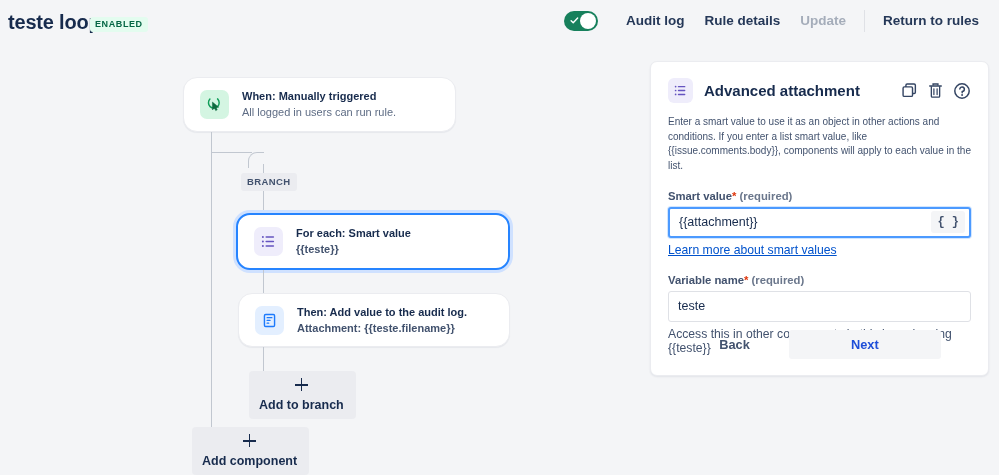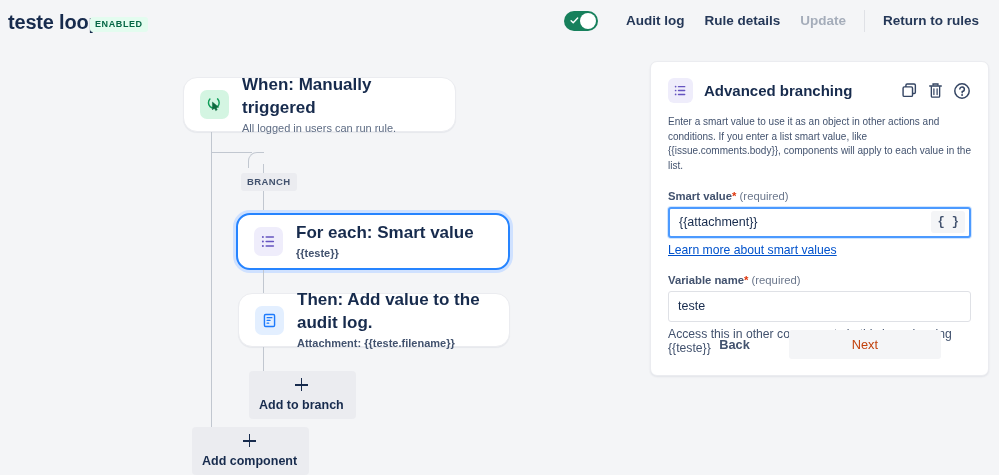--- a/index.html
+++ b/index.html
@@ -88,21 +88,21 @@
   .card-icon {
     width: 29px; height: 29px; border-radius: 7px;
     display: flex; align-items: center; justify-content: center;
     flex: 0 0 auto; margin-right: 13px;
   }
   .ic-green { background: #d4f5e2; }
   .ic-purple { background: #efedfb; }
   .ic-blue { background: #e3efff; }
   .card-text { display: flex; flex-direction: column; justify-content: center; }
   .card-title {
-    font-size: 17px; font-weight: 600; color: #172b4d; line-height: 1.35;
+    font-size: 11px; font-weight: 600; color: #172b4d; line-height: 1.35;
   }
   .card-sub {
     font-size: 11px; color: #5e6c84; line-height: 1.35; margin-top: 1px;
   }
   .card-sub.bold { font-weight: 600; color: #42526e; }
 
   .branch-badge {
     position: absolute;
     background: #ebecf0; color: #42526e;
     font-size: 9.5px; font-weight: 700; letter-spacing: 0.4px;
@@ -152,21 +152,21 @@
   .panel-actions .pa { cursor: pointer; display: flex; }
   .panel-desc {
     margin-top: 12px;
     font-size: 10px; color: #42526e; line-height: 1.47;
   }
   .field-label {
     margin-top: 16px; margin-bottom: 5px;
     font-size: 11.3px; font-weight: 700; color: #42526e;
   }
   .field-label .star { color: #de350b; font-weight: 700; }
-  .field-label .req { color: #6b778c; font-weight: 400; }
+  .field-label .req { color: #6b778c; font-weight: 700; }
   .input-wrap { position: relative; }
   .input-box {
     width: 100%; height: 31px;
     border: 1px solid #dfe1e6; border-radius: 3px;
     background: #ffffff;
     display: flex; align-items: center;
     padding: 0 9px;
     font-size: 12.5px; color: #172b4d;
     cursor: text;
   }
@@ -193,21 +193,21 @@
   .panel-footer {
     position: absolute; left: 4px; right: 0; bottom: 16px;
     display: flex; align-items: center; justify-content: center; gap: 22px;
   }
   .btn-back {
     font-size: 12.8px; font-weight: 600; color: #42526e;
     padding: 7px 17px; border-radius: 3px; cursor: pointer;
     background: transparent; border: none;
   }
   .btn-next {
-    font-size: 12.8px; font-weight: 400; color: #c2410c;
+    font-size: 12.8px; font-weight: 700; color: #1d4ed8;
     padding: 7px 17px; border-radius: 3px;
     background: #f4f5f7; border: none;
     width: 152px; text-align: center; cursor: default;
   }
 </style>
 </head>
 <body>
 
 <div class="topbar">
   <div class="rule-title">teste loop</div>
@@ -305,21 +305,21 @@
     <div class="panel-head-icon">
       <svg width="13" height="13" viewBox="0 0 16 16">
         <circle cx="2" cy="3.2" r="1.05" fill="#6554c0"></circle>
         <circle cx="2" cy="8" r="1.05" fill="#6554c0"></circle>
         <circle cx="2" cy="12.8" r="1.05" fill="#6554c0"></circle>
         <rect x="4.7" y="2.4" width="9.3" height="1.7" rx="0.8" fill="#6554c0"></rect>
         <rect x="4.7" y="7.2" width="9.3" height="1.7" rx="0.8" fill="#6554c0"></rect>
         <rect x="4.7" y="12" width="9.3" height="1.7" rx="0.8" fill="#6554c0"></rect>
       </svg>
     </div>
-    <div class="panel-title">Advanced branching</div>
+    <div class="panel-title">Advanced attachment</div>
     <div class="panel-actions">
       <span class="pa">
         <svg width="17" height="17" viewBox="0 0 18 18">
           <rect x="5.2" y="2.2" width="10" height="10" rx="1.3" fill="none" stroke="#344563" stroke-width="1.5"></rect>
           <rect x="2.2" y="5.2" width="10" height="10" rx="1.3" fill="#ffffff" stroke="#344563" stroke-width="1.5"></rect>
         </svg>
       </span>
       <span class="pa">
         <svg width="17" height="17" viewBox="0 0 18 18">
           <path d="M6.4 3.2 V2.1 H11.6 V3.2" fill="none" stroke="#344563" stroke-width="1.4" stroke-linecap="round"></path>

